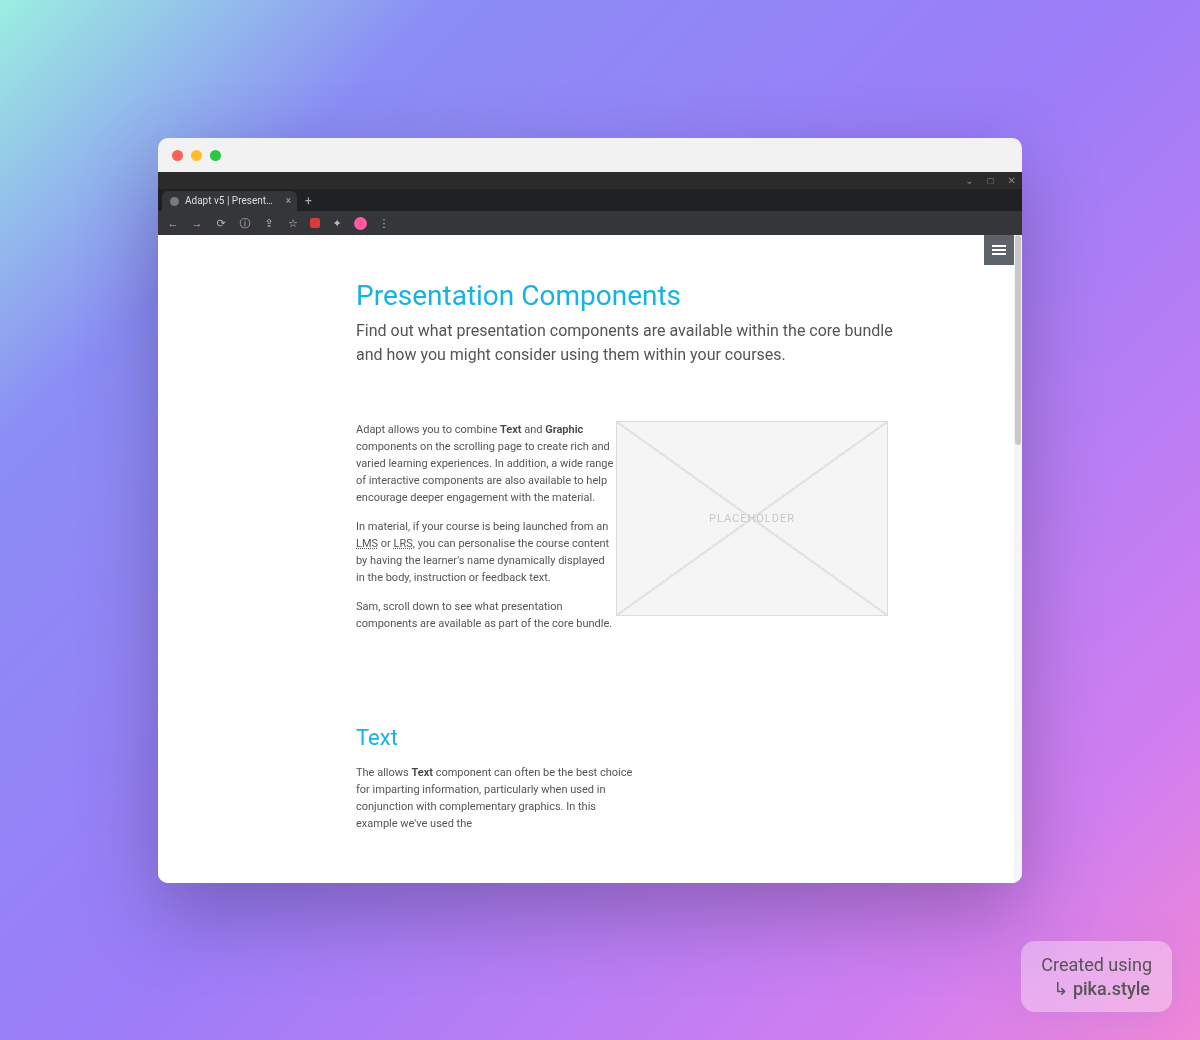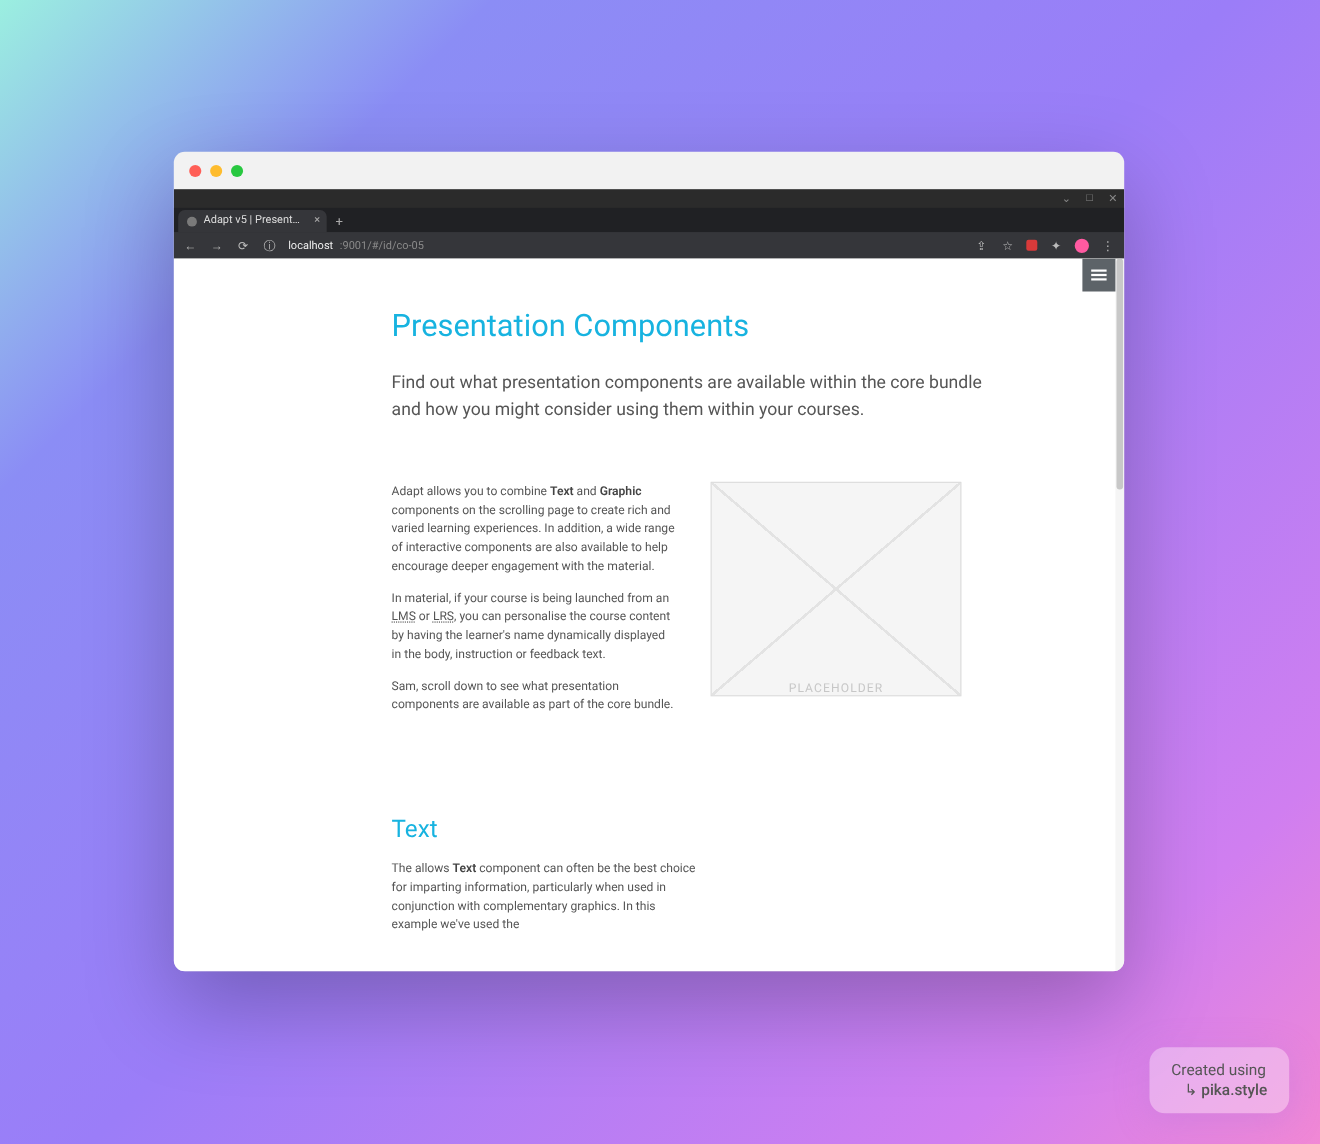--- a/index.html
+++ b/index.html
@@ -137,44 +137,43 @@
     height:100%;
     overflow:hidden;
     padding: 44px 0 0 0;
   }
   .container { width: 560px; margin-left:198px; }
 
   h1.page-title {
     font-size:28px;
     font-weight:400;
     color:#17b3e0;
-    margin-bottom:24px;
+    margin-bottom:7px;
   }
   .lead { color:#555; font-size:16px; line-height:1.5; margin-bottom:14px; }
   .lead.italic { font-style:italic; }
 
   .two-col {
     display:flex;
-    gap:30px;
     margin-top:54px;
     margin-left:198px;
   }
   .two-col .col-text { width:260px; font-size:11px; color:#555; line-height:1.55; }
   .two-col .col-text p { margin-bottom:12px; }
   .two-col .col-text .b { font-weight:600; color:#444; }
   .two-col .col-text .u { text-decoration:underline dotted; }
 
   .placeholder {
-    width:228px; height:195px;
+    width:272px; height:195px;
     border:1px solid #dcdcdc;
     background:
       linear-gradient(to bottom right, transparent 49.6%, #e3e3e3 49.6%, #e3e3e3 50.4%, transparent 50.4%),
       linear-gradient(to bottom left,  transparent 49.6%, #e3e3e3 49.6%, #e3e3e3 50.4%, transparent 50.4%),
       #f5f5f5;
-    display:flex; align-items:flex-end; justify-content:center;
+    display:flex; align-items:center; justify-content:center;
     color:#c7c7c7; font-size:11px; letter-spacing:1px;
   }
 
   h2.section-title {
     font-size:22px;
     font-weight:400;
     color:#17b3e0;
     margin:80px 0 14px 198px;
   }
   .section-body {
@@ -188,21 +187,21 @@
   .section-body .b { font-weight:600; color:#444; }
 
   
   .watermark {
     position:absolute;
     right:28px; bottom:28px;
     background:rgba(255,255,255,.35);
     border-radius:14px;
     padding:12px 20px;
     color:#555;
-    font-size:14px;
+    font-size:18px;
     line-height:1.3;
     box-shadow: 0 6px 30px rgba(180,120,220,.35);
   }
   .watermark .line2 { font-weight:500;margin-left:12px; }
 </style>
 </head>
 <body>
 
 <div class="window">
 
@@ -227,24 +226,20 @@
         <span class="close-x">×</span>
       </div>
       <div class="newtab">+</div>
     </div>
 
     <div class="toolbar">
       <span class="icn">←</span>
       <span class="icn">→</span>
       <span class="icn">⟳</span>
       <span class="icn">ⓘ</span>
-      <div class="url">
-        <span class="host">localhost</span>
-        <span class="path">:9001/#/id/co-05</span>
-      </div>
       <div class="right-icons">
         <span class="icn">⇪</span>
         <span class="icn">☆</span>
         <span class="ext-red"></span>
         <span class="icn">✦</span>
         <span class="avatar"></span>
         <span class="icn">⋮</span>
       </div>
     </div>
   </div>

